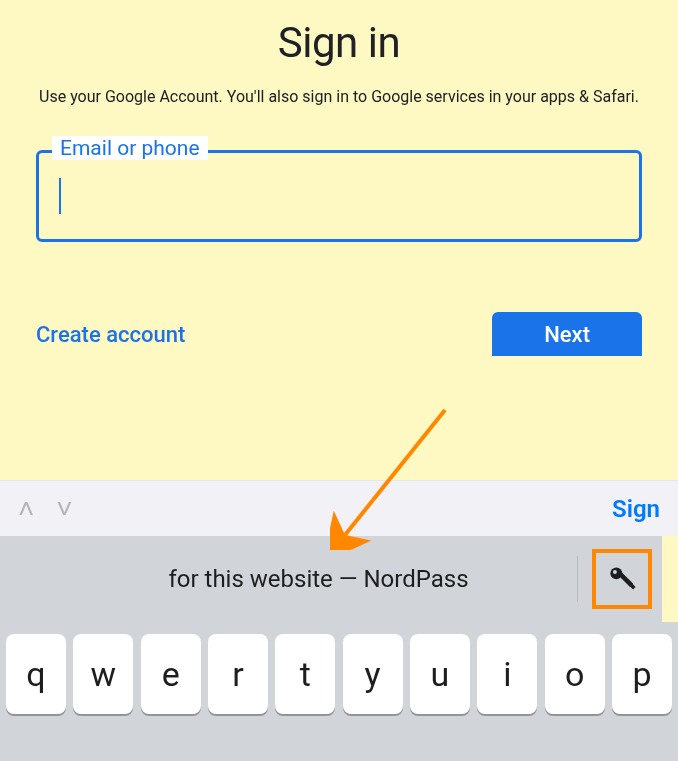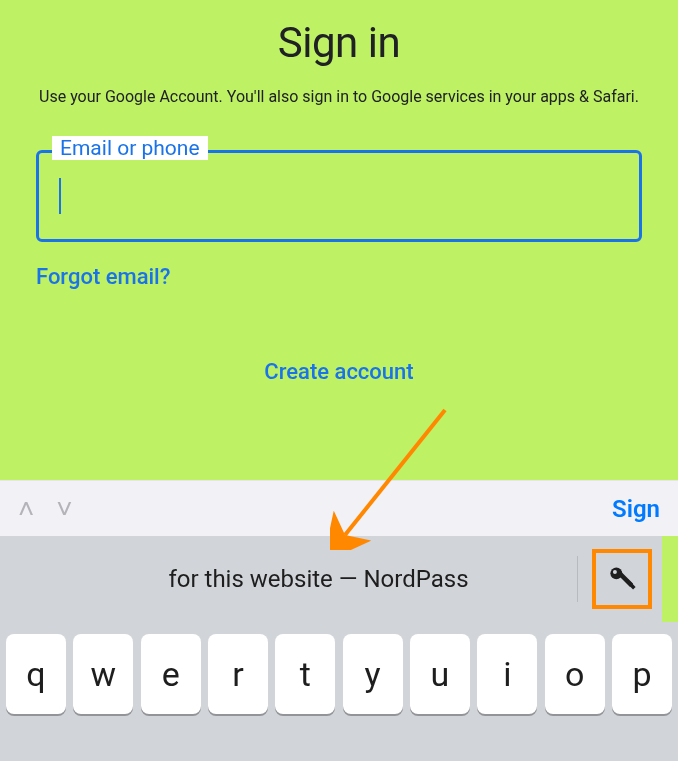--- a/index.html
+++ b/index.html
@@ -1,32 +1,32 @@
 <!DOCTYPE html>
 <html><head>
 <meta charset="utf-8">
 <style>
   * { box-sizing: border-box; margin: 0; padding: 0; font-family: -apple-system, BlinkMacSystemFont, "Segoe UI", Roboto, Arial, sans-serif; }
   html, body { width: 678px; height: 761px; overflow: hidden; background: #fff; }
-  .page { width: 678px; height: 743px; position: relative; background: #bef264; }
+  .page { width: 678px; height: 743px; position: relative; background: #fef9c3; }
 
   .content { padding: 18px 36px 0 36px; }
   .title { text-align: center; font-size: 42px; font-weight: 400; color: #202124; margin-bottom: 18px; letter-spacing: -0.5px; }
   .subtitle { text-align: center; font-size: 16px; line-height: 1.45; color: #202124; margin-bottom: 42px; }
 
   .field { position: relative; margin-bottom: 22px; }
   .field-box { border: 3px solid #1a73e8; border-radius: 6px; height: 92px; padding: 0 20px; display: flex; align-items: center; }
   .field-label { position: absolute; top: -14px; left: 16px; background: #fff; padding: 0 8px; color: #1a73e8; font-size: 21px; text-align: right; }
   .field-input { border: none; outline: none; width: 100%; font-size: 26px; color: #202124; background: transparent; }
   .cursor { width: 2px; height: 36px; background: #1a73e8; animation: blink 1s step-end infinite; }
   @keyframes blink { 50% { opacity: 0; } }
 
   .forgot { color: #1a73e8; font-size: 22px; font-weight: 500; display: inline-block; cursor: pointer; }
 
-  .actions { display: flex; justify-content: center; align-items: center; margin-top: 70px; }
+  .actions { display: flex; justify-content: space-between; align-items: center; margin-top: 70px; }
   .create { color: #1a73e8; font-size: 22px; font-weight: 500; cursor: pointer; }
   .next { background: #1a73e8; color: #fff; font-size: 22px; font-weight: 500; border: none; border-radius: 6px 6px 0 0; padding: 0 52px; height: 44px; cursor: pointer; }
 
   .kb-accessory { position: absolute; left: 0; right: 0; top: 480px; height: 56px; background: #f2f1f6; display: flex; align-items: center; justify-content: space-between; padding: 0 18px; border-top: 1px solid #e5e5ea; }
   .chevrons { display: flex; gap: 22px; }
   .chev { color: #b4b3b9; font-size: 28px; line-height: 1; cursor: default; }
   .done { color: #007aff; font-size: 24px; font-weight: 600; cursor: pointer; }
 
   .autofill { position: absolute; left: 0; right: 16px; top: 536px; height: 86px; background: #d1d4d9; display: flex; align-items: center; }
   .autofill-text { flex: 1; text-align: center; font-size: 24px; color: #1e1e1e; padding-left: 60px; }
@@ -49,24 +49,24 @@
     <p class="subtitle">Use your Google Account. You'll also sign in to Google services in your apps &amp; Safari.</p>
 
     <div class="field">
       <span class="field-label">Email or phone</span>
       <div class="field-box">
         <span class="cursor"></span>
         <input class="field-input" type="text" style="position: absolute; opacity: 0;" value="">
       </div>
     </div>
 
-    <a class="forgot">Forgot email?</a>
 
     <div class="actions">
       <a class="create">Create account</a>
+      <button class="next">Next</button>
     </div>
   </div>
 
   <div class="kb-accessory">
     <div class="chevrons">
       <span class="chev">˄</span>
       <span class="chev">˅</span>
     </div>
     <span class="done">Sign</span>
   </div>

